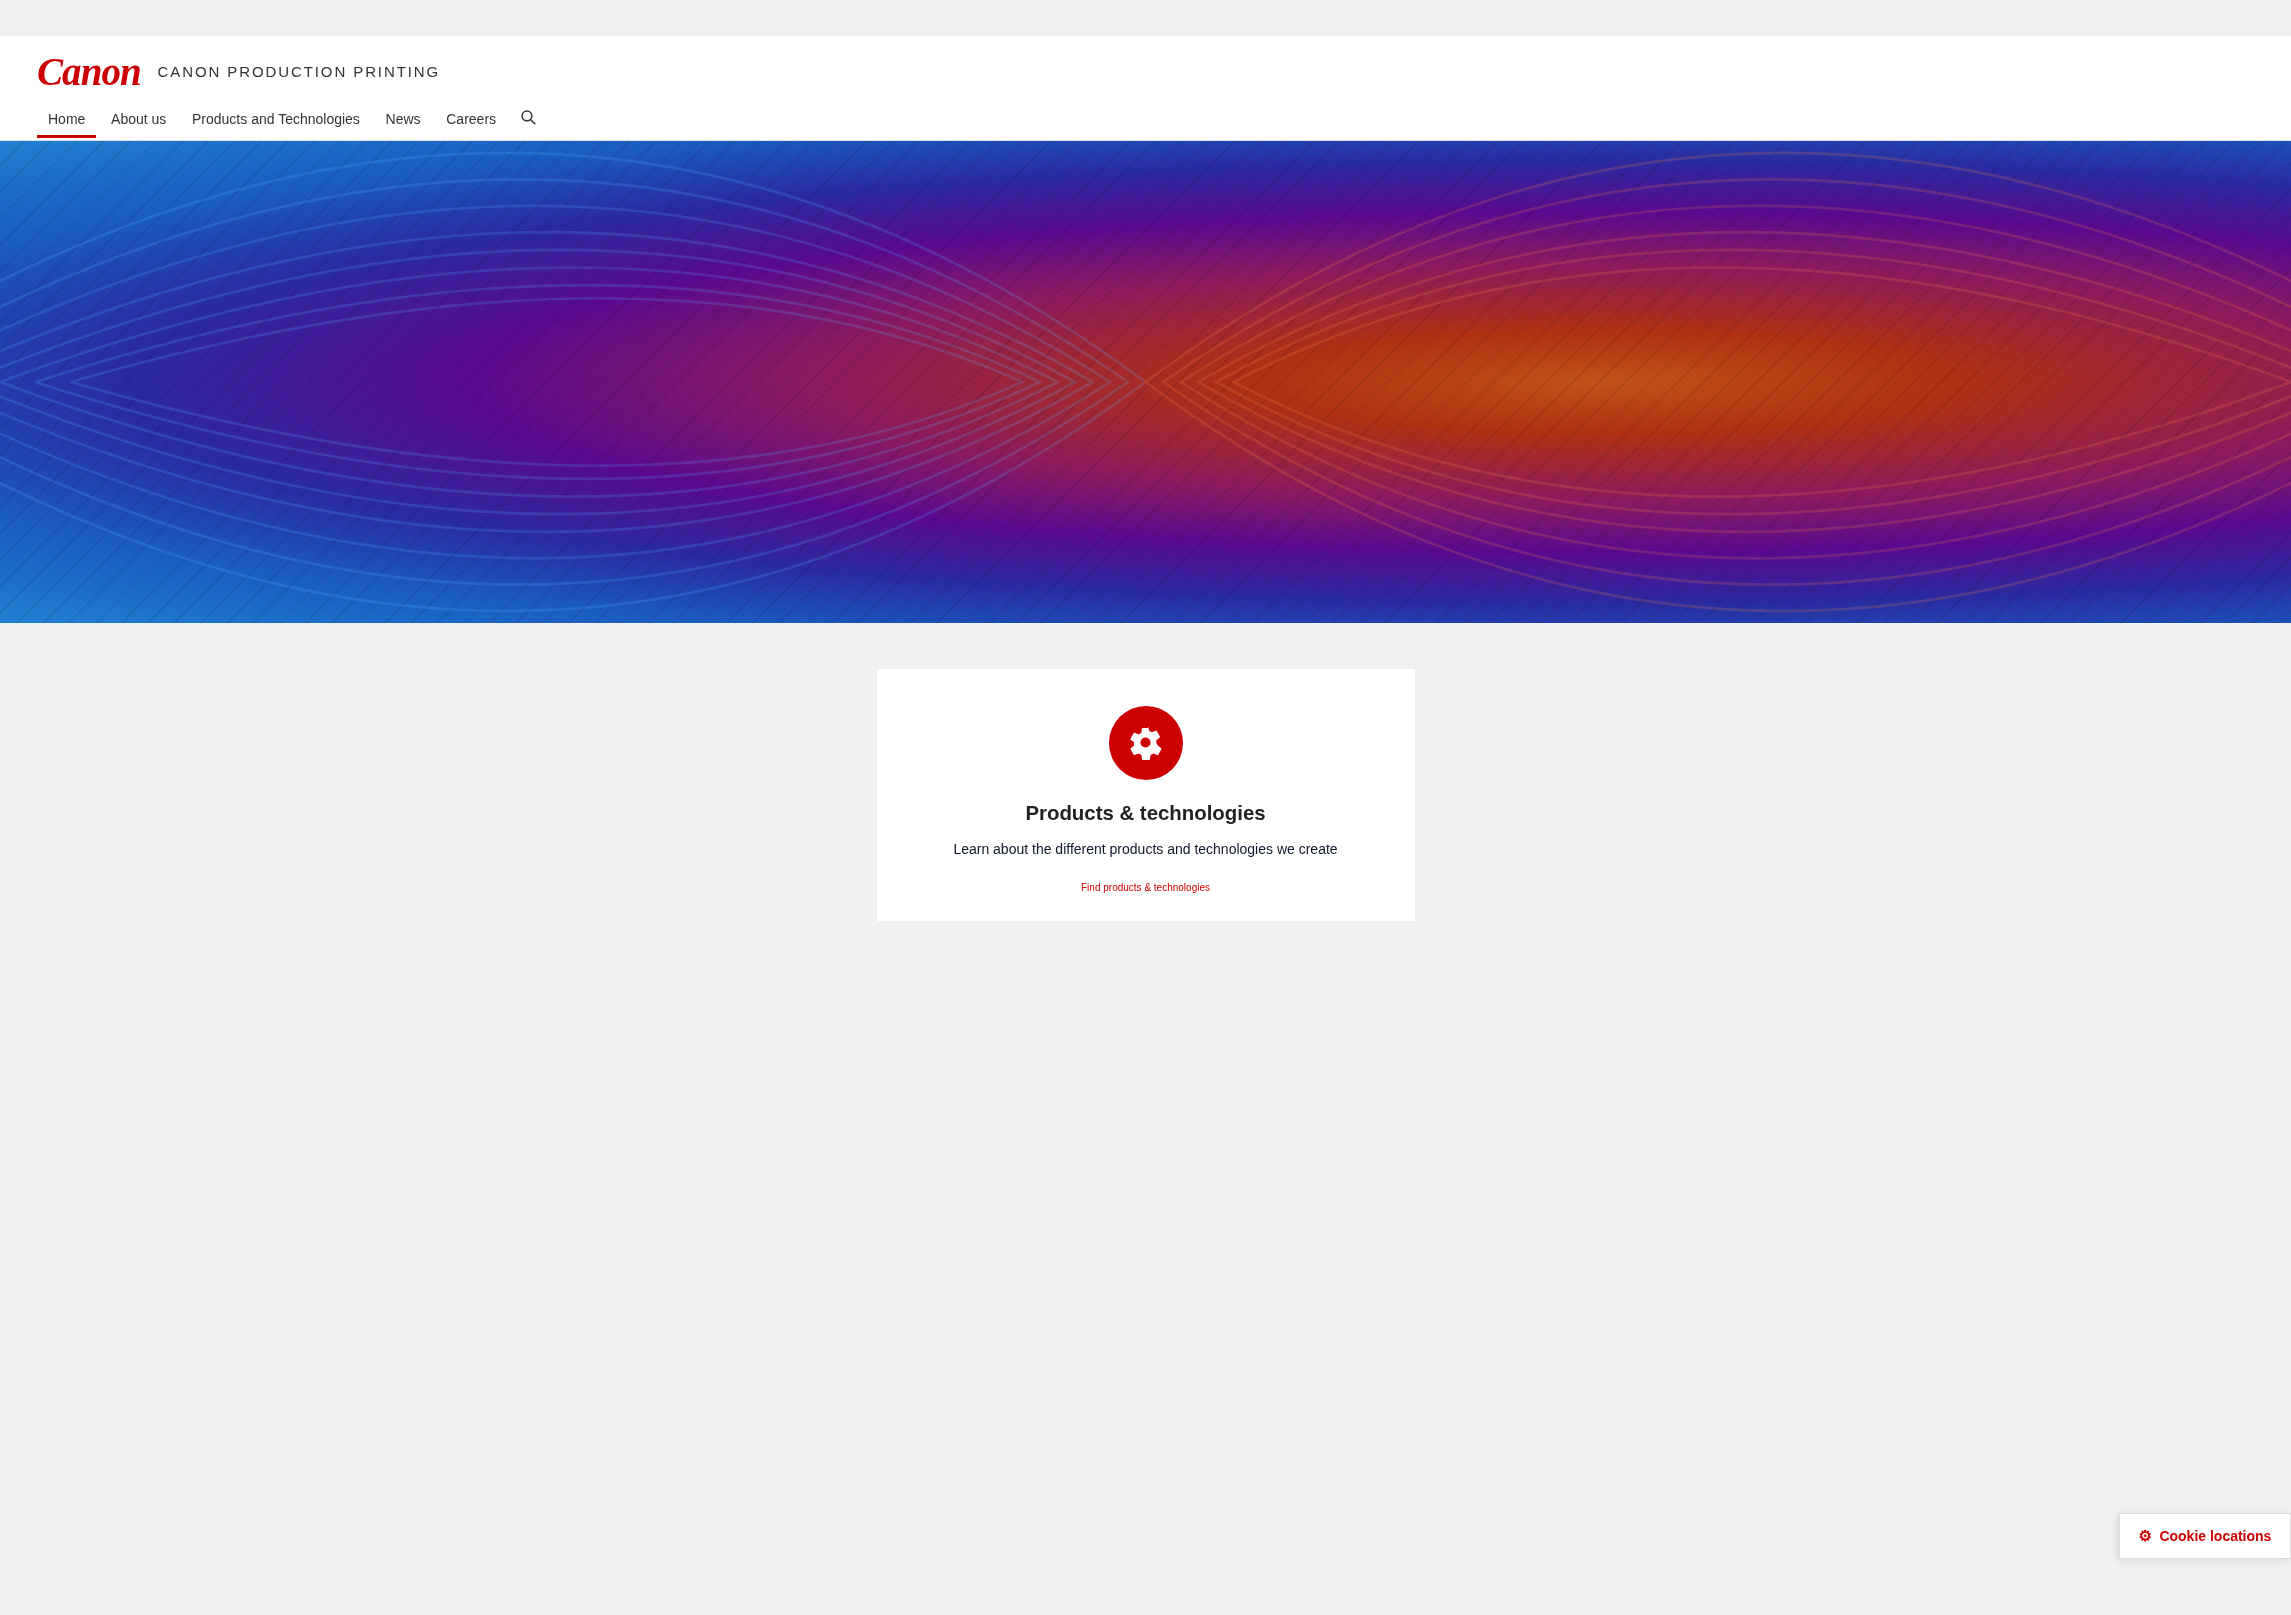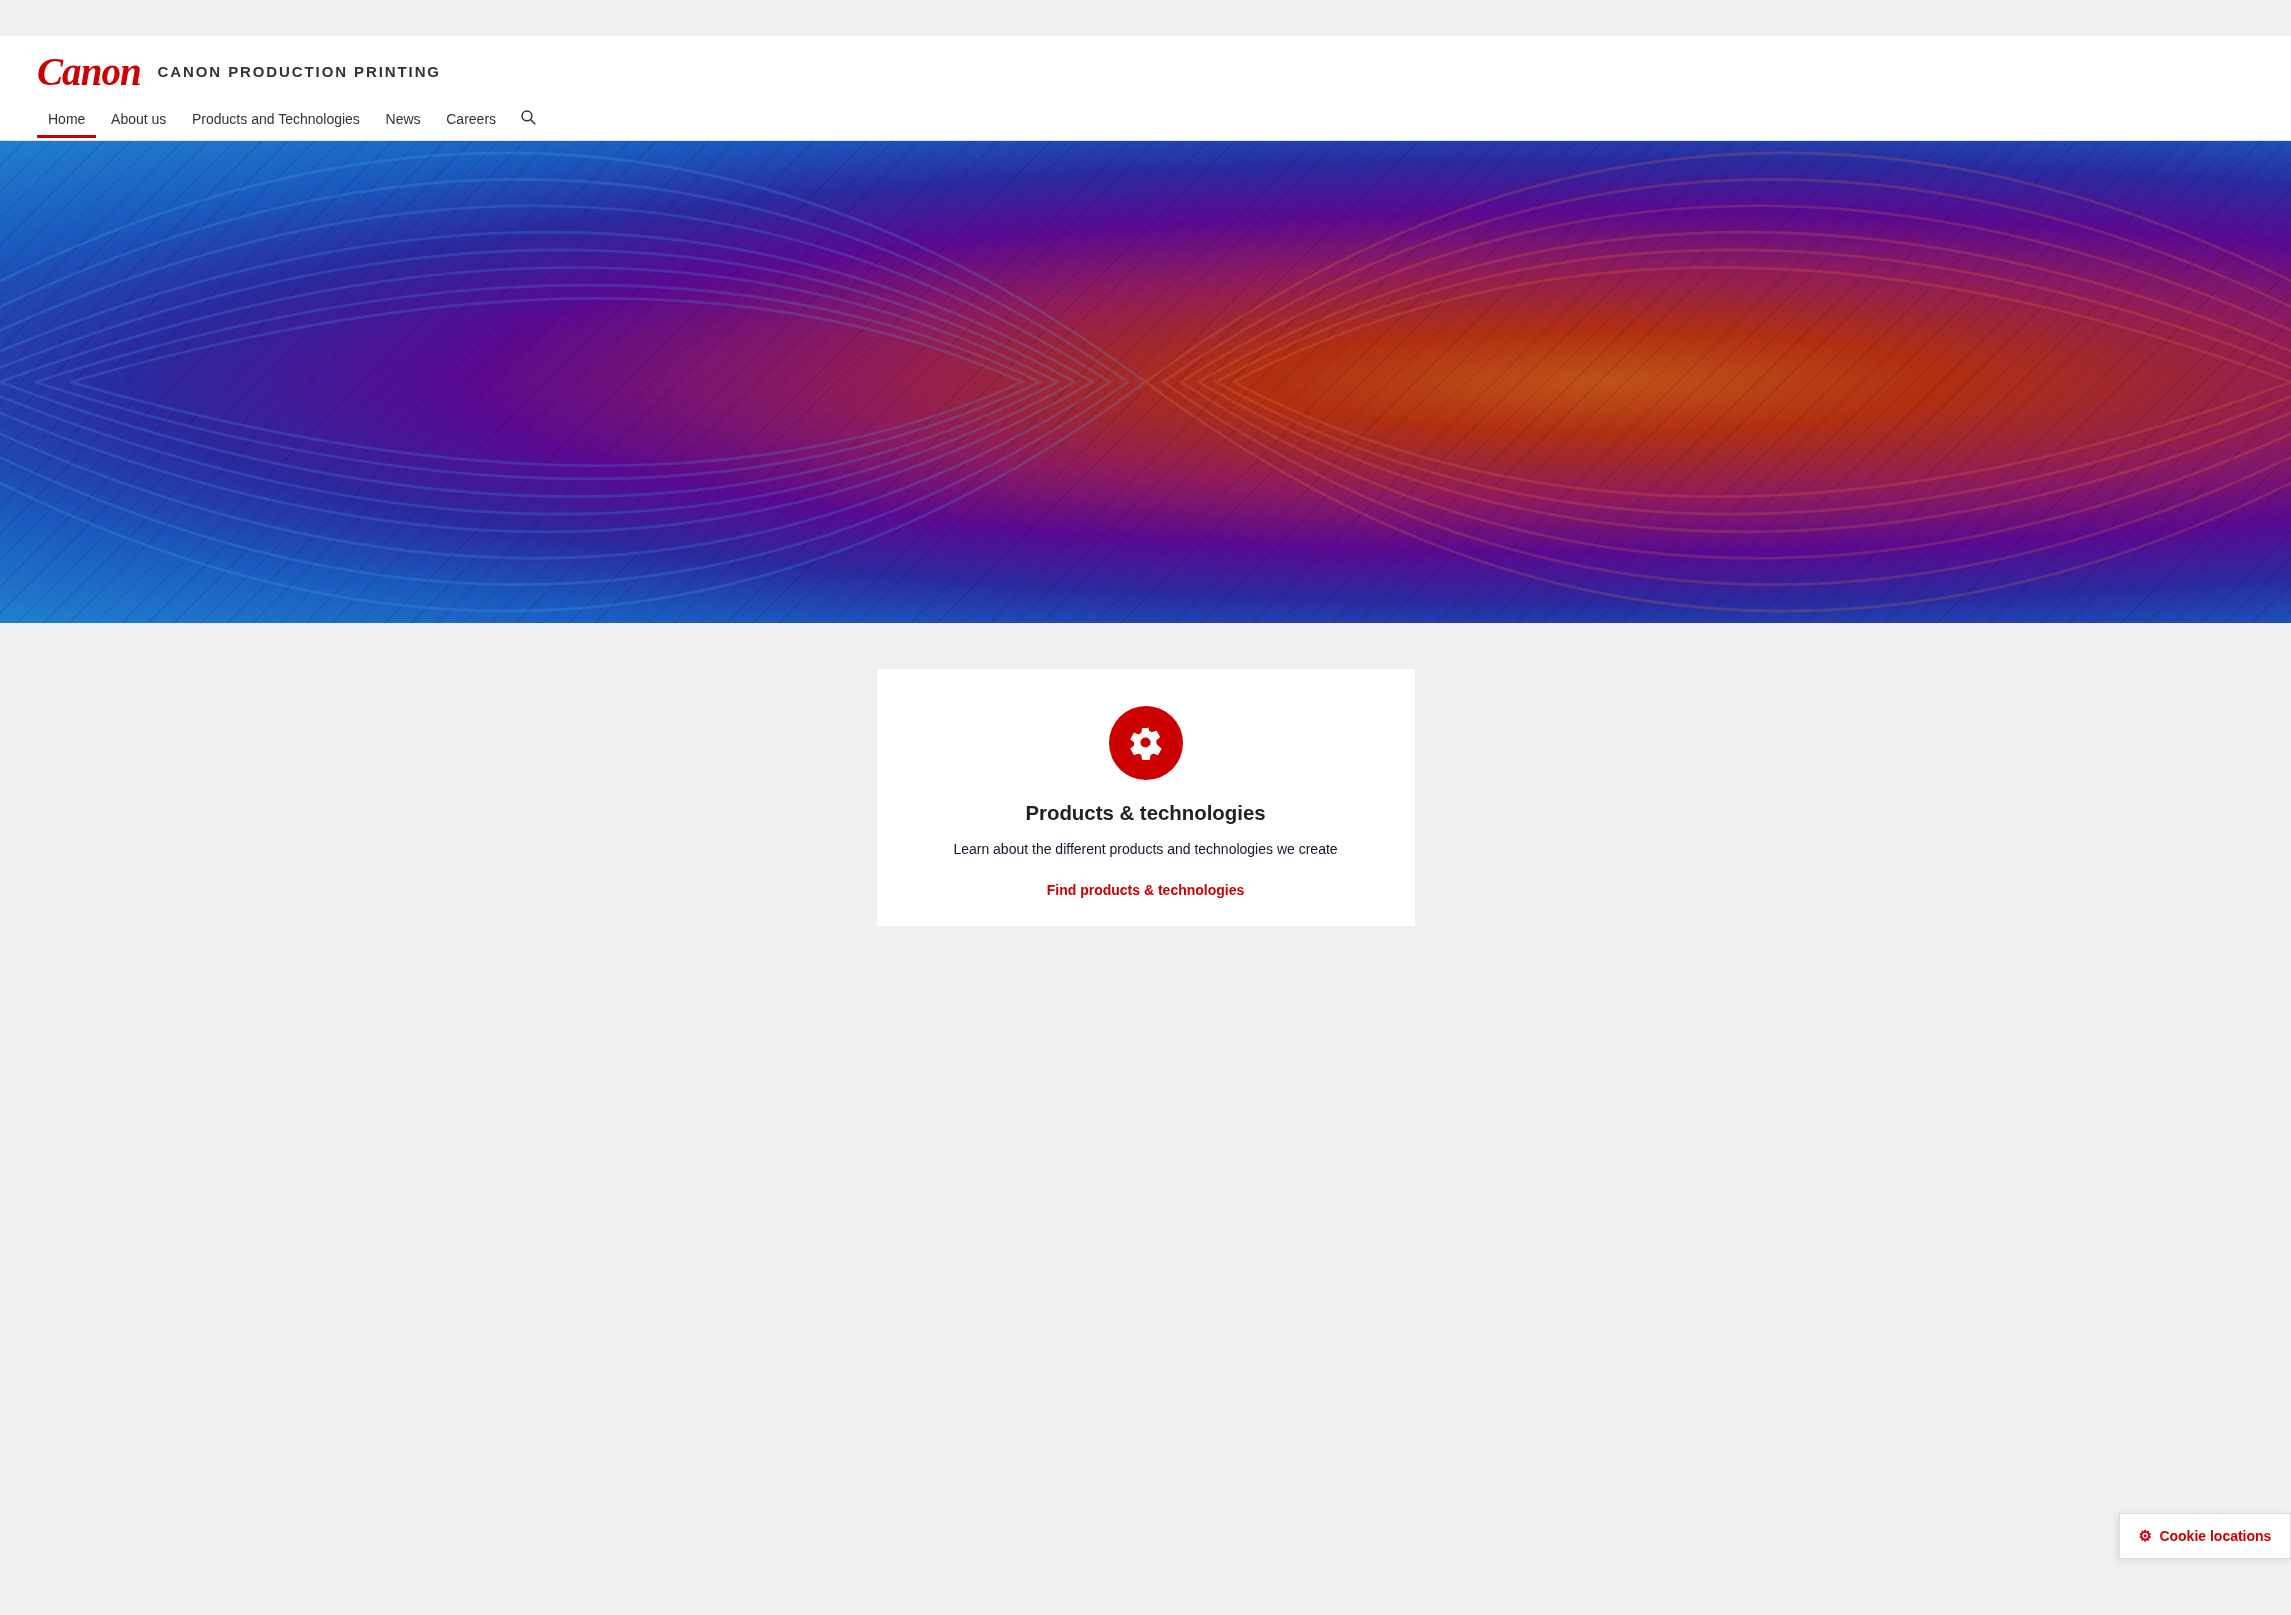--- a/index.html
+++ b/index.html
@@ -21,21 +21,21 @@
       color: #cc0000;
       font-size: 39px;
       font-weight: bold;
       font-style: italic;
       font-family: Georgia, serif;
       letter-spacing: -0.9px;
       margin-right: 16.7px;
     }
     .logo-subtitle {
       font-size: 15px;
-      font-weight: 700;
+      font-weight: 400;
       letter-spacing: 1.9px;
       color: #333;
       text-transform: uppercase;
     }
     .nav {
       display: flex;
       align-items: center;
       gap: 3.7px;
       padding-bottom: 3.7px;
     }
@@ -155,22 +155,22 @@
       margin-bottom: 13px;
     }
     .card-desc {
       font-size: 14px;
       color: #0f172a;
       line-height: 1.6;
       margin-bottom: 22px;
     }
     .card-link {
       color: #cc0000;
-      font-size: 14px;
-      font-weight: 700;
+      font-size: 10px;
+      font-weight: 400;
       text-decoration: none;
       cursor: pointer;
       margin-top: auto;
     }
 
     
     .cookie-banner {
       position: fixed;
       bottom: 56px;
       right: 0;

